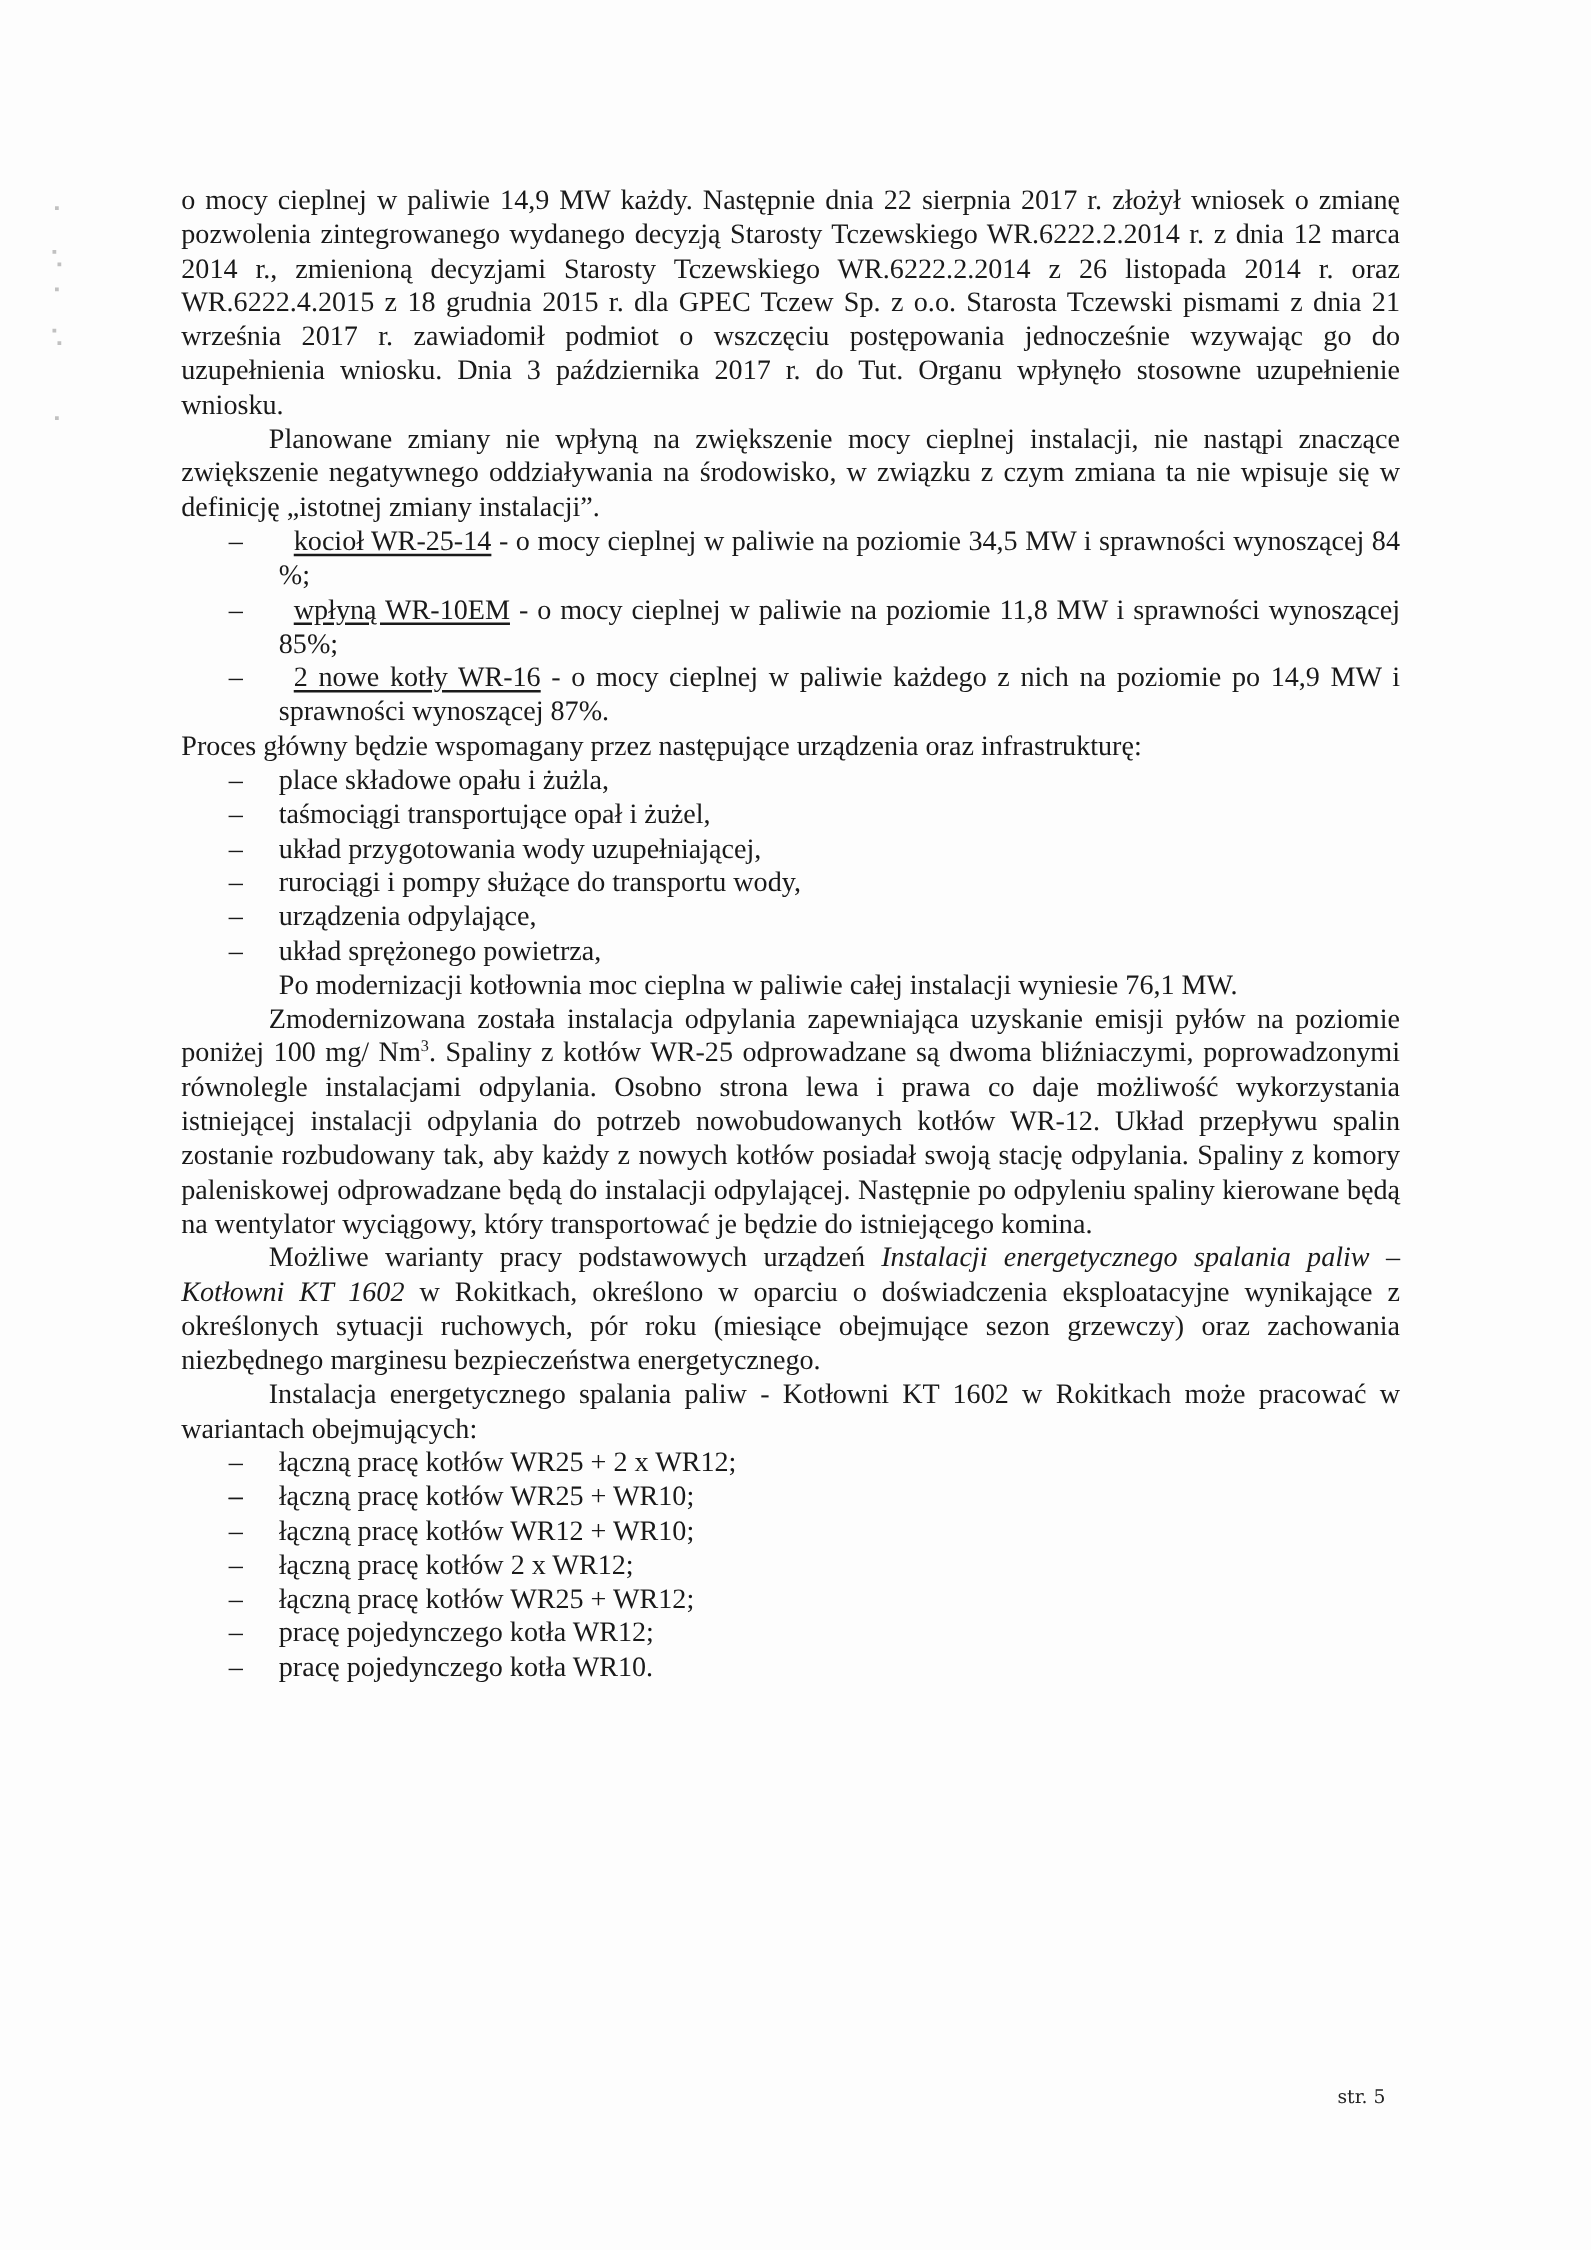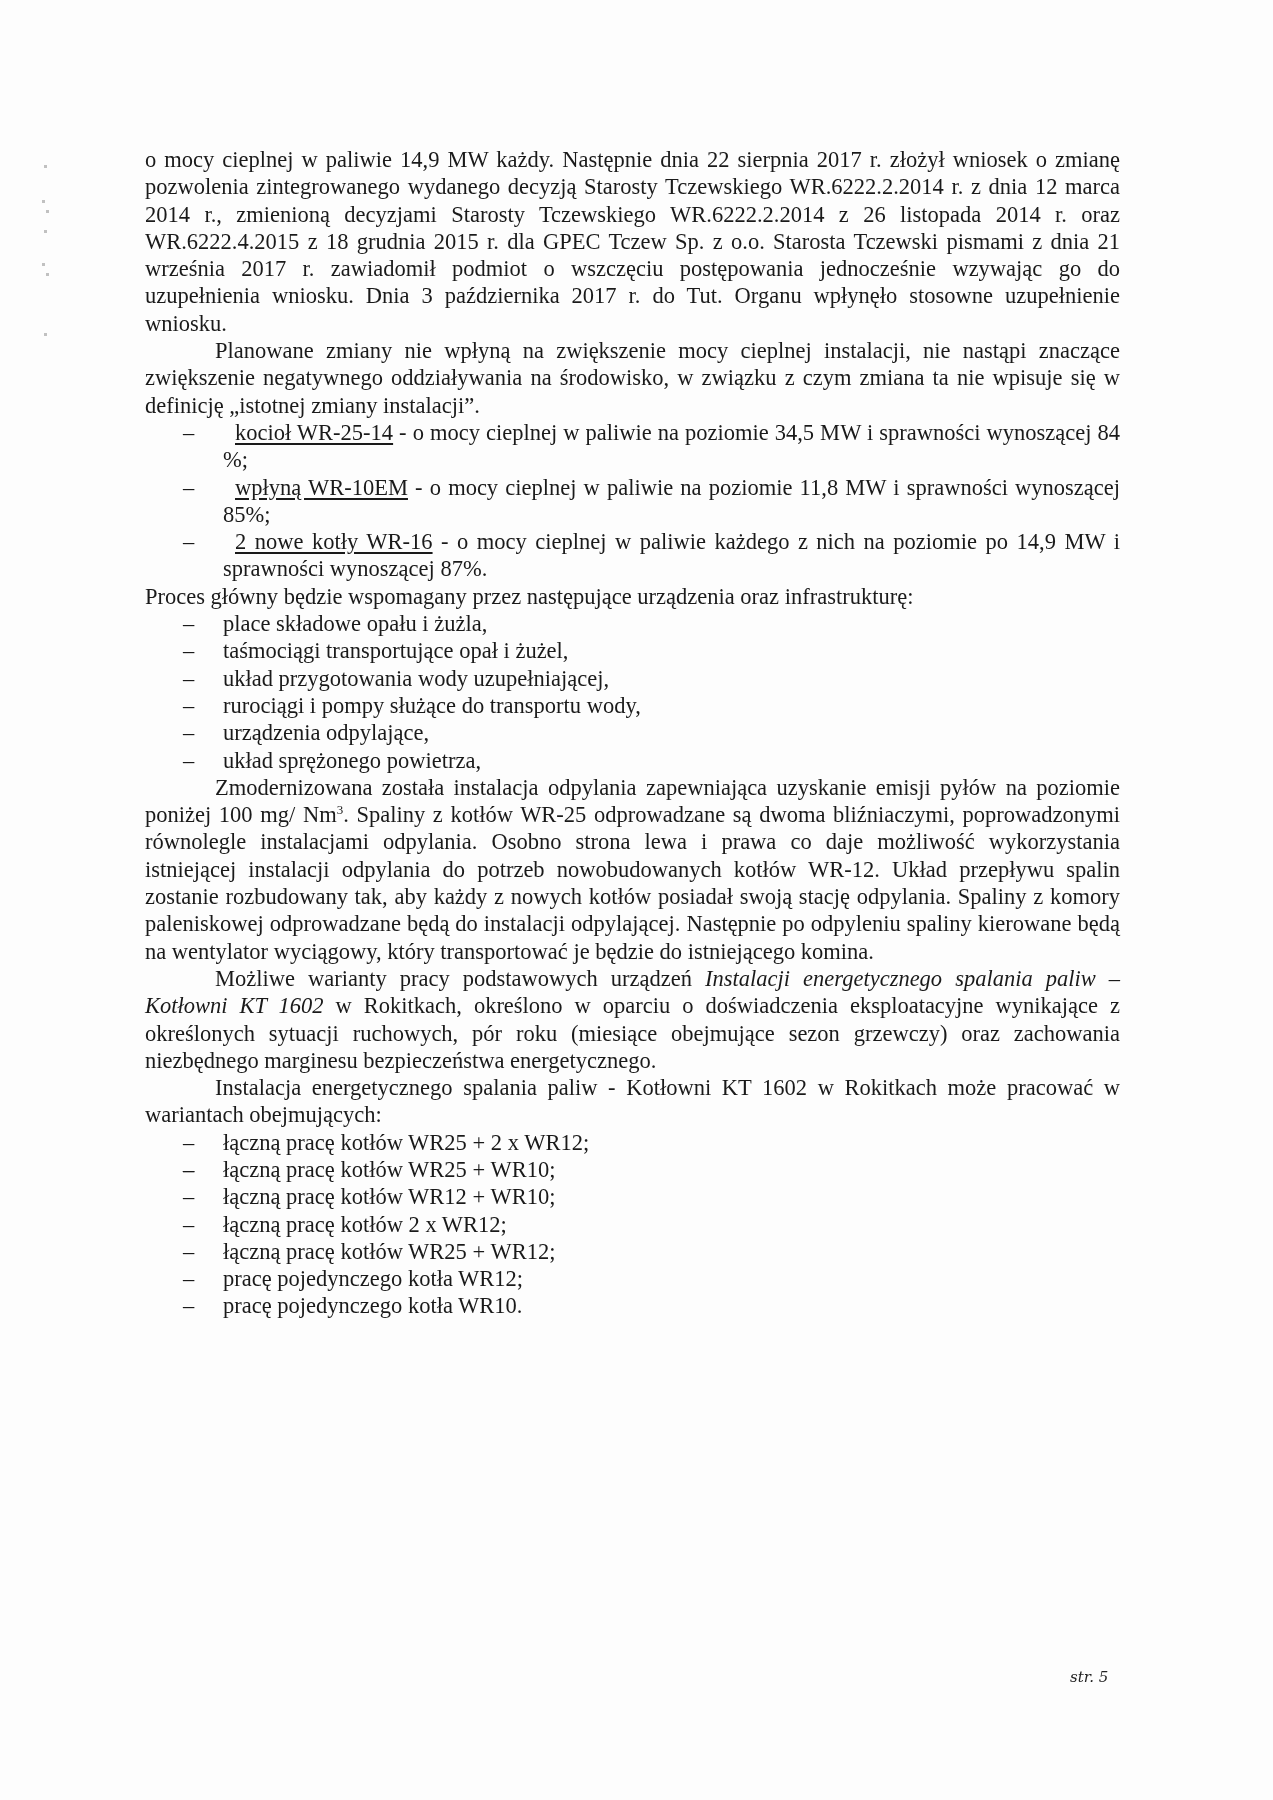--- a/index.html
+++ b/index.html
@@ -16,21 +16,21 @@
     .indent { text-indent: 70px; }
     .dash-list { margin: 0; padding: 0; list-style: none; }
     .dash-list li { position: relative; padding-left: 78px; margin: 0; text-align: justify; text-align-last: left; }
     .dash-list li .dash { position: absolute; left: 38px; top: 0; }
     .u { text-decoration: underline; text-underline-offset: 3px; margin-left: 12px; }
     .i { font-style: italic; }
     .after-list { padding-left: 78px; margin: 0; }
     sup { font-size: 13px; line-height: 0; }
     .footer {
       position: absolute; left: 1070px; top: 1668px;
-      font-family: "DejaVu Serif", serif; font-size: 15px; color: #222; font-style: italic;
+      font-family: "DejaVu Serif", serif; font-size: 15px; color: #222;
     }
     .speck { position: absolute; width: 3px; height: 3px; background: #999; opacity: 0.6; }
   </style>
 </head>
 <body>
 
 <div class="page">
   <div class="speck" style="left:44px;top:165px;"></div>
   <div class="speck" style="left:42px;top:200px;"></div>
   <div class="speck" style="left:46px;top:210px;"></div>
@@ -53,20 +53,21 @@
 
     <ul class="dash-list">
       <li><span class="dash">–</span><span>place składowe opału i żużla,</span></li>
       <li><span class="dash">–</span><span>taśmociągi transportujące opał i żużel,</span></li>
       <li><span class="dash">–</span><span>układ przygotowania wody uzupełniającej,</span></li>
       <li><span class="dash">–</span><span>rurociągi i pompy służące do transportu wody,</span></li>
       <li><span class="dash">–</span><span>urządzenia odpylające,</span></li>
       <li><span class="dash">–</span><span>układ sprężonego powietrza,</span></li>
     </ul>
 
+    <p class="after-list">Po modernizacji kotłownia moc cieplna w paliwie całej instalacji wyniesie 76,1 MW.</p>
 
     <p class="p indent"><span>Zmodernizowana została instalacja odpylania zapewniająca uzyskanie emisji pyłów na poziomie poniżej 100 mg/ Nm</span><sup>3</sup><span>. Spaliny z  kotłów WR-25 odprowadzane są dwoma bliźniaczymi, poprowadzonymi równolegle instalacjami odpylania. Osobno strona lewa i prawa co daje możliwość wykorzystania istniejącej instalacji odpylania do potrzeb nowobudowanych kotłów WR-12. Układ przepływu spalin zostanie rozbudowany tak, aby każdy z nowych kotłów posiadał swoją stację odpylania. Spaliny z komory paleniskowej odprowadzane będą do instalacji odpylającej. Następnie po odpyleniu spaliny kierowane będą na wentylator wyciągowy, który transportować je będzie do istniejącego komina.</span></p>
 
     <p class="p indent"><span>Możliwe warianty pracy podstawowych urządzeń </span><span class="i">Instalacji energetycznego spalania paliw – Kotłowni KT 1602</span><span> w Rokitkach, określono w oparciu o doświadczenia eksploatacyjne wynikające z określonych sytuacji ruchowych, pór roku (miesiące obejmujące sezon grzewczy) oraz zachowania niezbędnego marginesu bezpieczeństwa energetycznego.</span></p>
 
     <p class="p indent">Instalacja energetycznego spalania paliw - Kotłowni KT 1602 w Rokitkach może pracować w wariantach obejmujących:</p>
 
     <ul class="dash-list">
       <li><span class="dash">–</span><span>łączną pracę kotłów WR25 + 2 x WR12;</span></li>
       <li><span class="dash">–</span></li>

